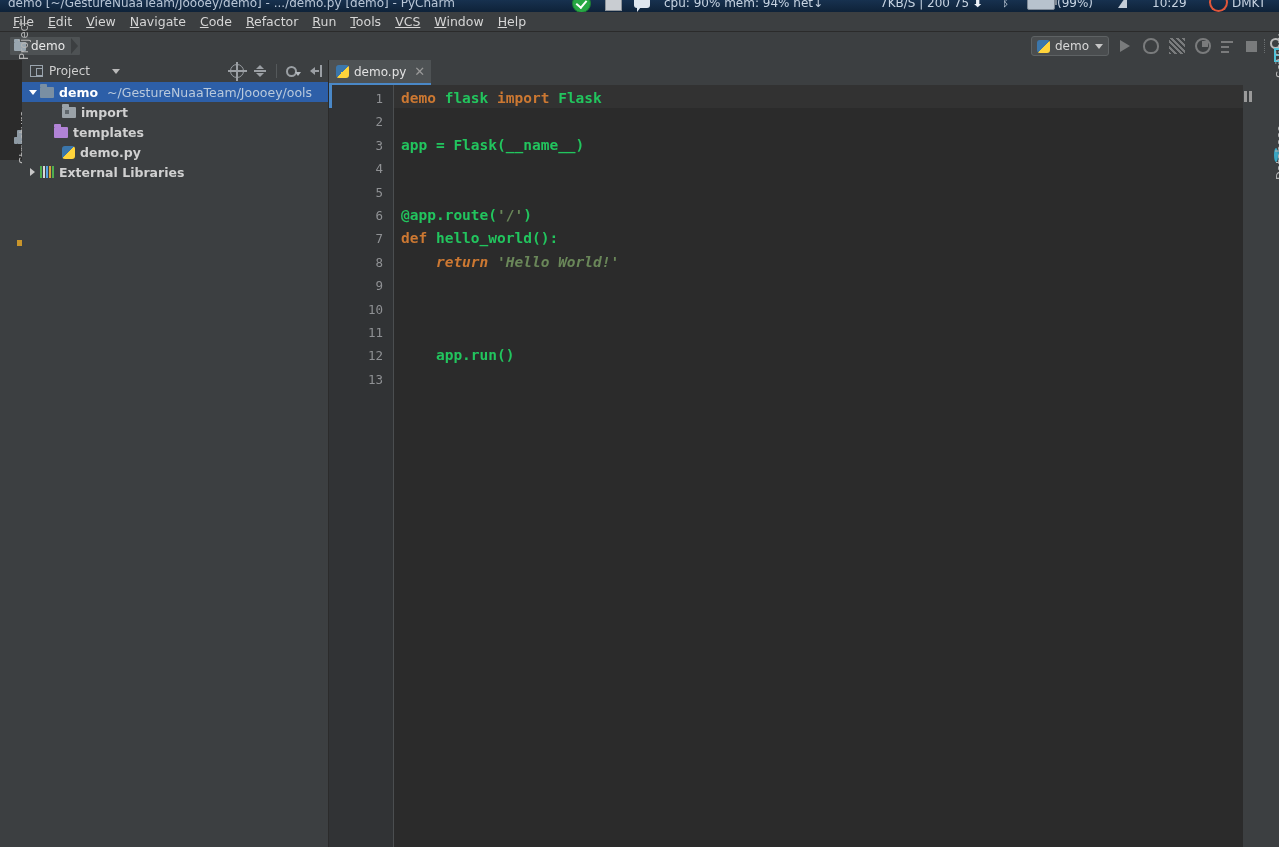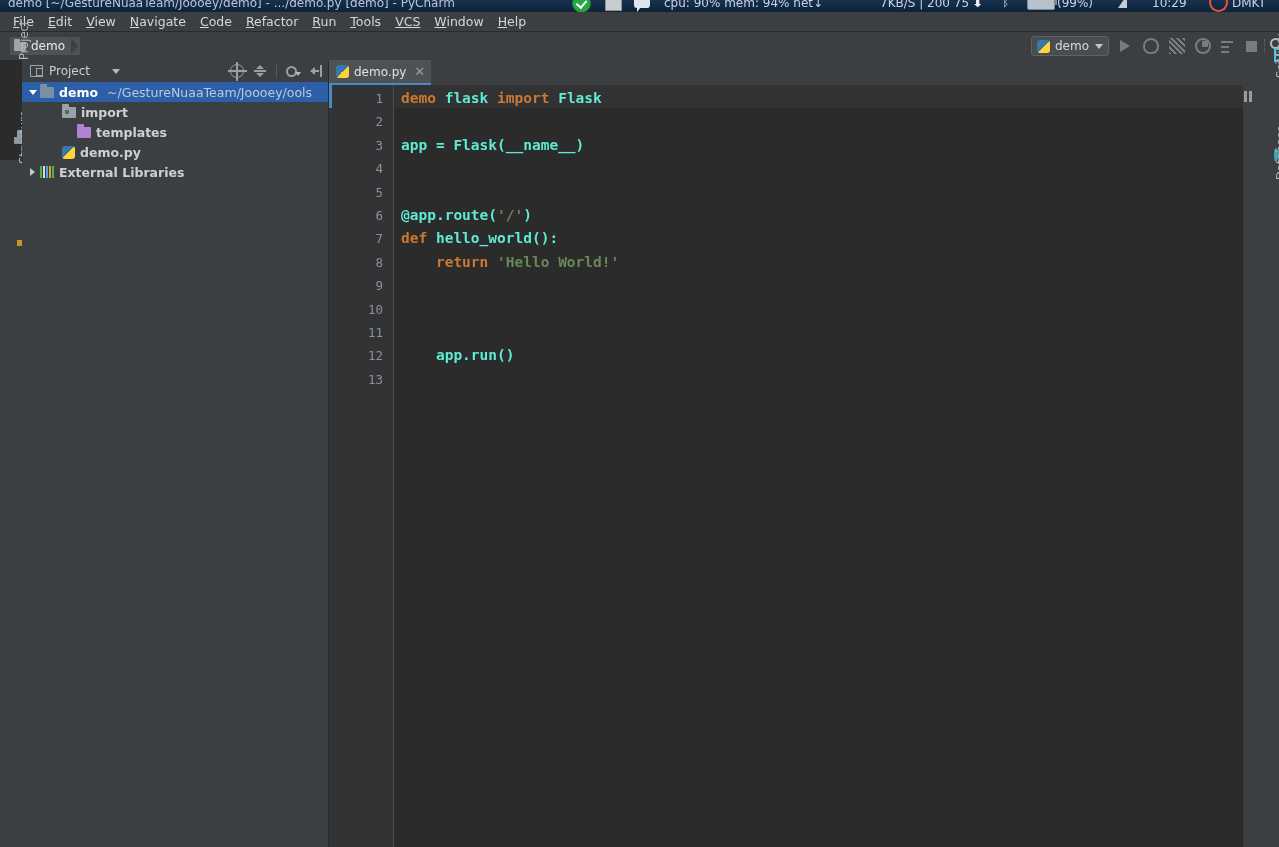--- a/index.html
+++ b/index.html
@@ -272,21 +272,21 @@
   }
   .caretline{position:absolute;left:0;top:0;width:863px;height:23px;background:#323232;}
   .cline{
     position:absolute;left:7px;white-space:pre;
     font-family:"DejaVu Sans Mono",monospace;font-size:14.5px;
     line-height:23.4px;height:23.4px;color:#a9b7c6;
     font-weight:bold;
   }
   .kw{color:#cc7832;}
   .st{color:#6a8759;}
-  .id{color:#5eead4;}
+  .id{color:#22c55e;}
 
   .markerbar{
     position:absolute;right:0;top:25px;width:14px;height:762px;background:#3c3f41;
   }
   .split-ico{
     position:absolute;right:4px;top:6px;width:9px;height:11px;
   }
   .split-ico i{position:absolute;top:0;width:3px;height:11px;background:#9a9a9a;}
   .split-ico i:nth-child(1){left:0;}
   .split-ico i:nth-child(2){left:5px;}
@@ -411,21 +411,21 @@
           <span class="tw open"></span>
           <span class="ticon f-blue"></span>
           <span class="tname">demo</span>
           <span class="tpath">~/GestureNuaaTeam/Joooey/ools</span>
         </div>
         <div class="trow" style="padding-left: 26px;">
           <span class="tw "></span>
           <span class="ticon f-gray"></span>
           <span class="tname">import</span>
         </div>
-        <div class="trow" style="padding-left: 41px;">
+        <div class="trow" style="padding-left: 18px;">
           <span class="tw "></span>
           <span class="ticon f-purple"></span>
           <span class="tname">templates</span>
         </div>
         <div class="trow" style="padding-left: 26px;">
           <span class="tw "></span>
           <span class="ticon f-py"></span>
           <span class="tname">demo.py</span>
         </div>
         <div class="trow" style="padding-left: 4px;">
@@ -470,21 +470,21 @@
 
     <div class="codearea" id="codearea">
       <div class="caretline"></div>
     <div class="cline" style="top: 2px;"><span class="kw">demo </span><span class="id">flask </span><span class="kw">import </span><span class="id">Flask</span></div>
         <div class="cline" style="top: 25.4px;"></div>
         <div class="cline" style="top: 48.8px;"><span class="id">app = Flask(__name__)</span></div>
         <div class="cline" style="top: 72.2px;"></div>
         <div class="cline" style="top: 95.6px;"></div>
         <div class="cline" style="top: 119px;"><span class="id">@app.route(</span><span class="st">'/'</span><span class="id">)</span></div>
         <div class="cline" style="top: 142.4px;"><span class="kw">def </span><span class="id">hello_world():</span></div>
-        <div class="cline" style="top: 165.8px;"><span class="id">    </span><span class="kw">return </span><span class="st">'Hello World!'</span></div>
+        <div class="cline" style="top: 165.8px; font-style: italic;"><span class="id">    </span><span class="kw">return </span><span class="st">'Hello World!'</span></div>
         <div class="cline" style="top: 189.2px;"></div>
         <div class="cline" style="top: 212.6px;"></div>
         <div class="cline" style="top: 259.4px;"><span class="id">    app.run()</span></div>
         <div class="cline" style="top: 282.8px;"></div>
       </div>
 
     <div class="markerbar">
       <div class="split-ico">
           <i></i>
           <i></i>

